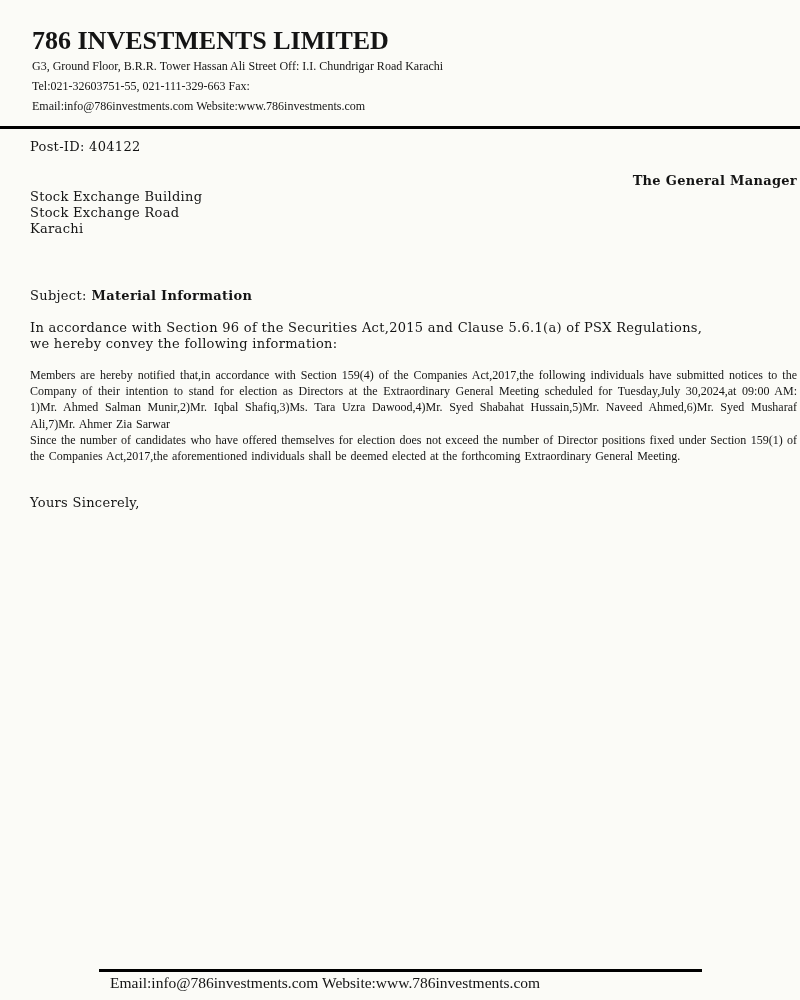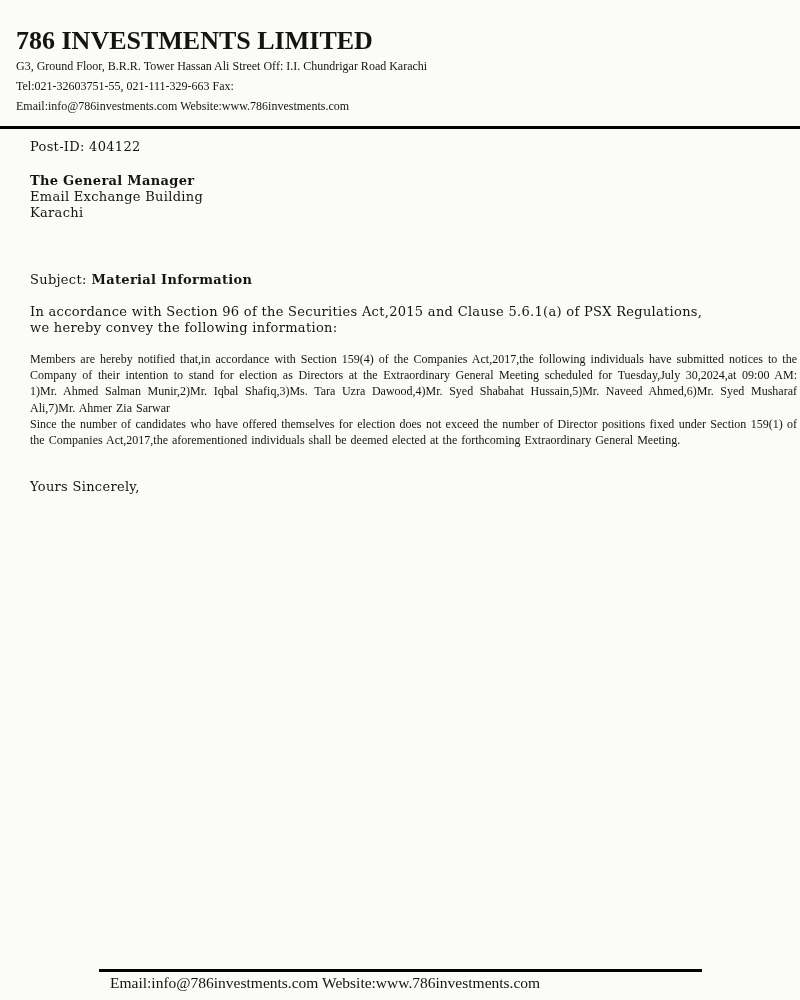--- a/index.html
+++ b/index.html
@@ -4,21 +4,21 @@
 <style>
   html, body { margin: 0; padding: 0; }
   body {
     width: 800px; height: 1000px;
     background: #fbfbf7;
     color: #141414;
     position: relative;
     overflow: hidden;
     font-family: "Liberation Serif", serif;
   }
-  .header { padding: 26px 0 0 16px; }
+  .header { padding: 26px 0 0 32px; }
   .hdr-title {
     font-family: "Liberation Serif", serif;
     font-size: 26px; font-weight: 700;
     line-height: 30px; letter-spacing: 0px;
     white-space: nowrap;
   }
   .hdr-addr {
     font-family: "Liberation Serif", serif;
     font-size: 12px; line-height: 20px;
     white-space: nowrap;
@@ -29,21 +29,21 @@
     height: 0; width: 100%;
   }
   .letter { padding: 0 3px 0 30px; }
   .deja {
     font-family: "DejaVu Serif", serif;
     font-size: 13px; line-height: 16px;
     letter-spacing: 0.3px;
   }
   .meta { margin-top: 10px; }
   .addressee { margin-top: 18px; }
-  .addressee .name { font-weight: 700; }
+  .addressee .name { font-weight: 700; text-align: right; }
   .subject { margin-top: 51px; }
   .subject .subj-value { font-weight: 700; margin-left: 5px; }
   .salutation { margin-top: 32px; }
   .intro { margin-top: 16px; }
   .body-par {
     margin-top: 15px;
     font-family: "Liberation Serif", serif;
     font-size: 12px; line-height: 16.2px;
     text-align: justify;
     white-space: pre-wrap;
@@ -75,21 +75,22 @@
 <div class="hdr-rule"></div>
 
 <div class="letter">
 
   <div class="meta deja">
     <div>Post-ID: 404122</div>
   </div>
 
   <div class="addressee deja">
     <div class="name">The General Manager</div>
-    <div>Email Exchange Building</div>
+    <div>Stock Exchange Building</div>
+    <div>Stock Exchange Road</div>
     <div>Karachi</div>
   </div>
 
   <div class="subject deja">
     <span>Subject:</span><span class="subj-value">Material Information</span>
   </div>
 
 
   <div class="intro deja">
     <div>In accordance with Section 96 of the Securities Act,2015 and Clause 5.6.1(a) of PSX Regulations,</div>

